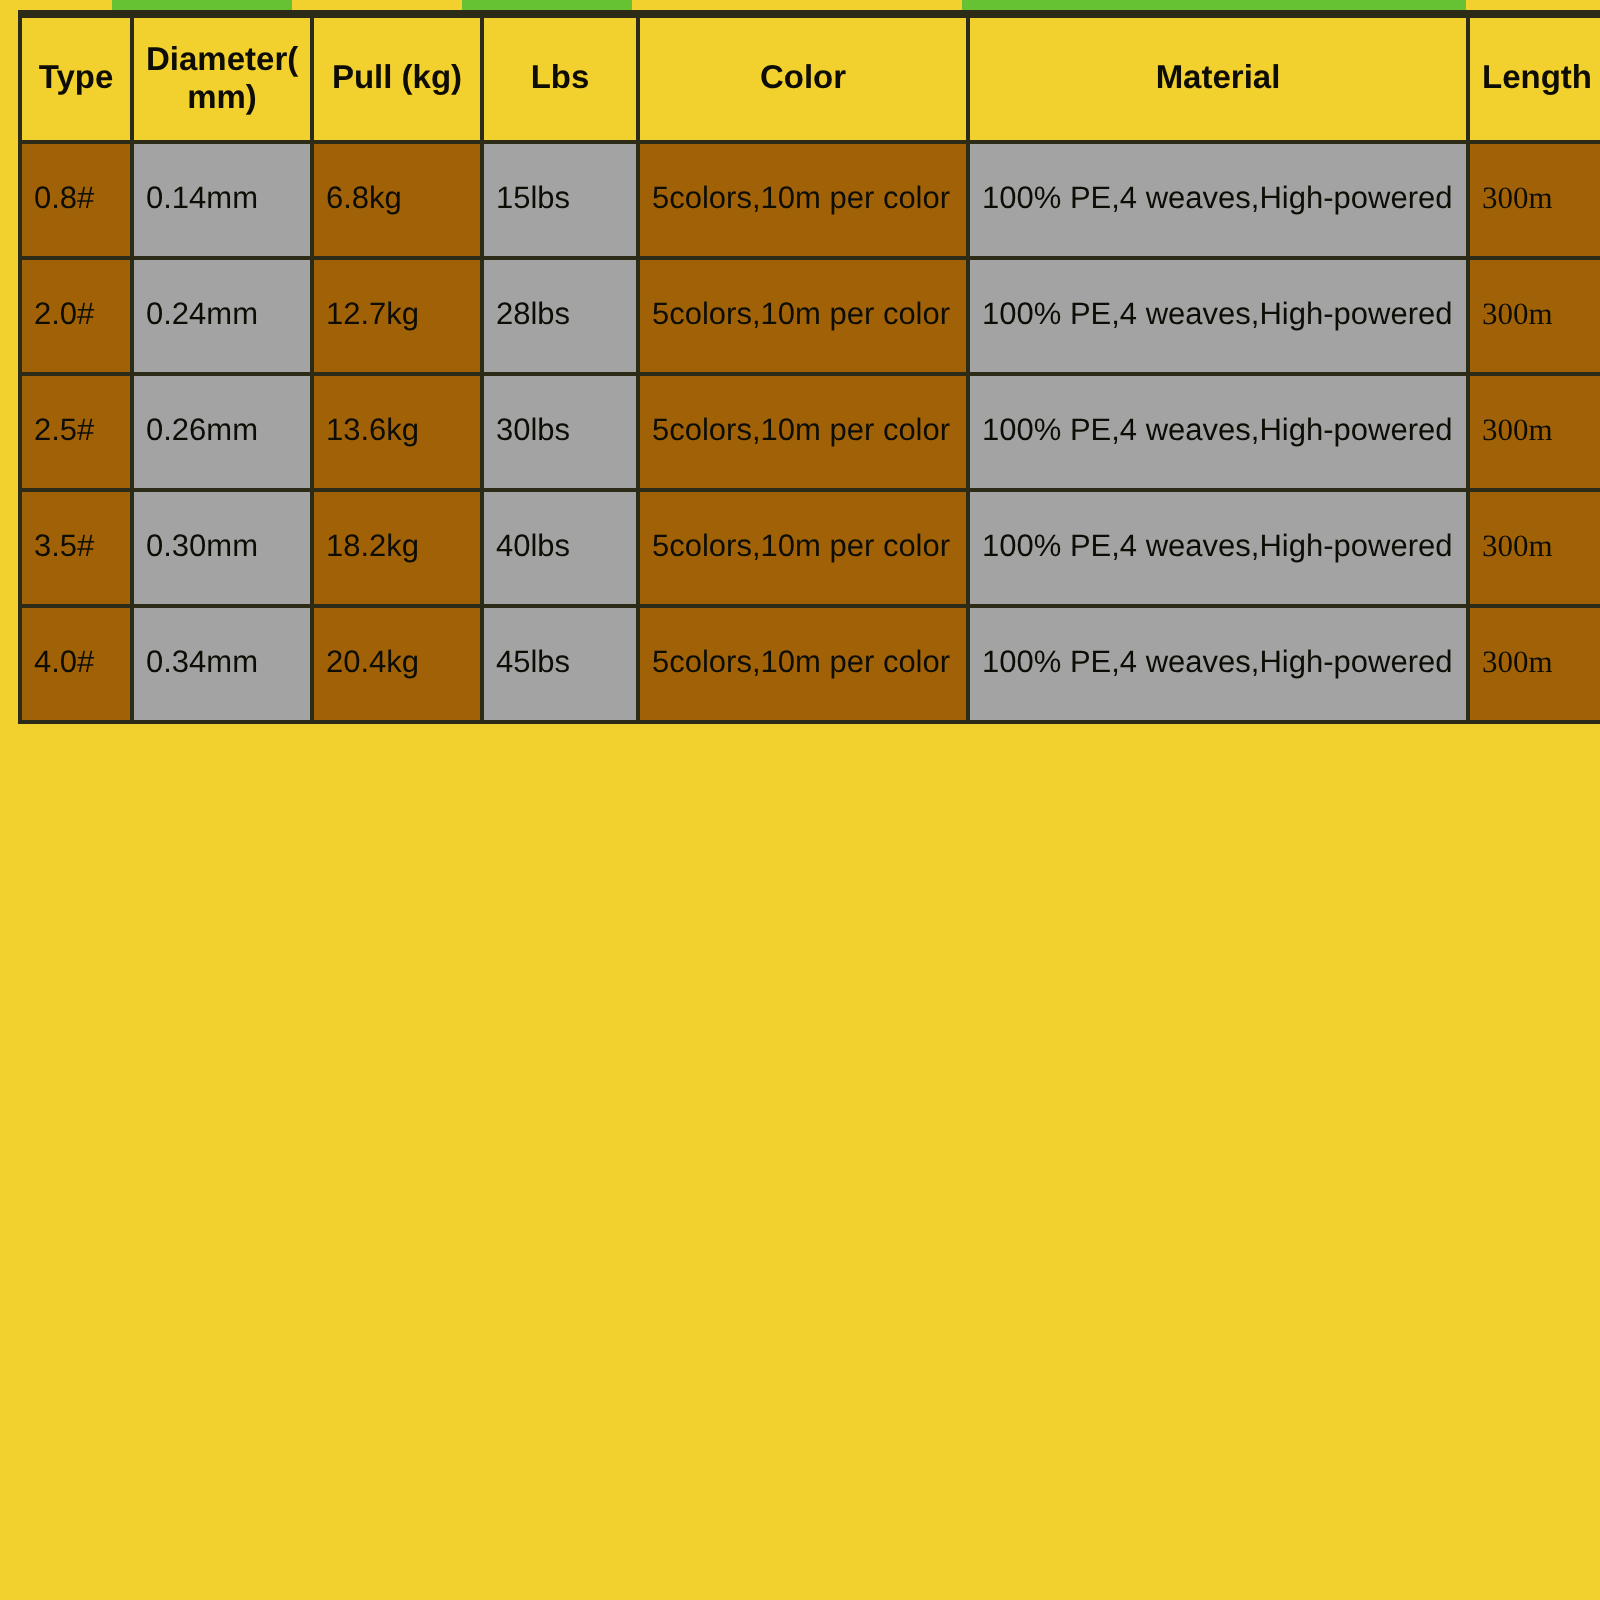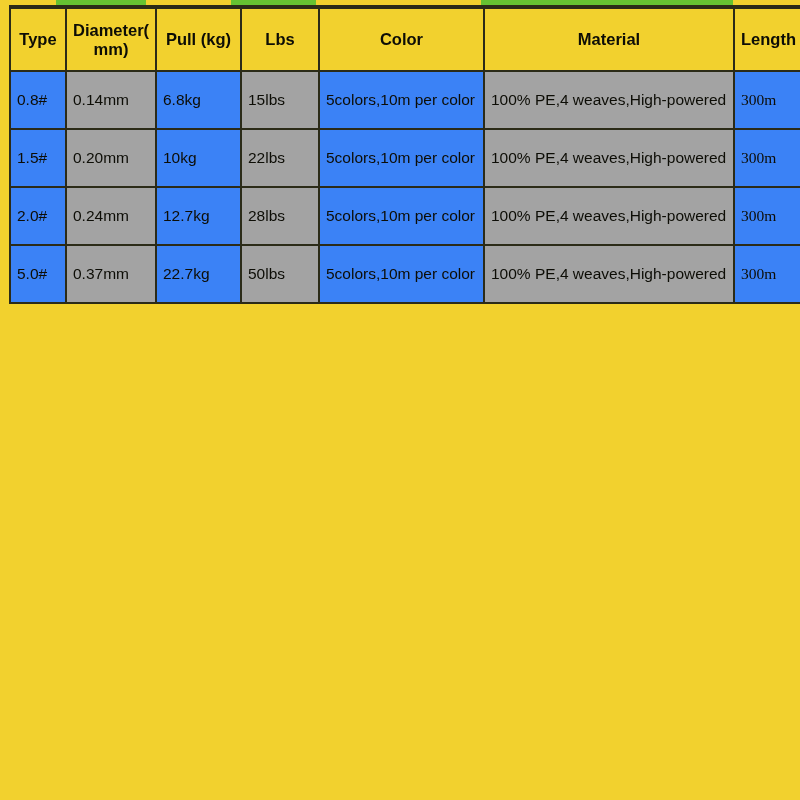--- a/index.html
+++ b/index.html
@@ -69,21 +69,21 @@
     white-space: normal;
   }
 
   table.spec tbody td {
     height: 56px;
     font-weight: normal;
     text-align: left;
   }
 
   
-  td.cell-yellow { background: #3b82f6; margin-top: 24px; }
+  td.cell-yellow { background: #a16207; margin-top: 24px; }
   td.cell-green  { background: #a3a3a3; }
 
   
   td.col-type    { text-align: center; }
   
   td.col-color   { text-align: center; }
   
   td.col-length  { text-align: center; font-family: Liberation Serif, serif; }
 
   
@@ -144,42 +144,51 @@
         <tr>
           <td class="cell-yellow col-type">0.8#</td>
           <td class="cell-green col-diameter">0.14mm</td>
           <td class="cell-yellow col-pull">6.8kg</td>
           <td class="cell-green col-lbs">15lbs</td>
           <td class="cell-yellow col-color">5colors,10m per color</td>
           <td class="cell-green col-material">100% PE,4 weaves,High-powered</td>
           <td class="cell-yellow col-length">300m</td>
         </tr>
         <tr>
-          <td class="cell-yellow col-type">1.5#</td>
-          <td class="cell-green col-diameter">0.20mm</td>
-          <td class="cell-yellow col-pull">10kg</td>
-          <td class="cell-green col-lbs">22lbs</td>
-          <td class="cell-yellow col-color">5colors,10m per color</td>
-          <td class="cell-green col-material">100% PE,4 weaves,High-powered</td>
-          <td class="cell-yellow col-length">300m</td>
-        </tr>
-        <tr>
           <td class="cell-yellow col-type">2.0#</td>
           <td class="cell-green col-diameter">0.24mm</td>
           <td class="cell-yellow col-pull">12.7kg</td>
           <td class="cell-green col-lbs">28lbs</td>
           <td class="cell-yellow col-color">5colors,10m per color</td>
           <td class="cell-green col-material">100% PE,4 weaves,High-powered</td>
           <td class="cell-yellow col-length">300m</td>
         </tr>
         <tr>
-          <td class="cell-yellow col-type">5.0#</td>
-          <td class="cell-green col-diameter">0.37mm</td>
-          <td class="cell-yellow col-pull">22.7kg</td>
-          <td class="cell-green col-lbs">50lbs</td>
+          <td class="cell-yellow col-type">2.5#</td>
+          <td class="cell-green col-diameter">0.26mm</td>
+          <td class="cell-yellow col-pull">13.6kg</td>
+          <td class="cell-green col-lbs">30lbs</td>
+          <td class="cell-yellow col-color">5colors,10m per color</td>
+          <td class="cell-green col-material">100% PE,4 weaves,High-powered</td>
+          <td class="cell-yellow col-length">300m</td>
+        </tr>
+        <tr>
+          <td class="cell-yellow col-type">3.5#</td>
+          <td class="cell-green col-diameter">0.30mm</td>
+          <td class="cell-yellow col-pull">18.2kg</td>
+          <td class="cell-green col-lbs">40lbs</td>
+          <td class="cell-yellow col-color">5colors,10m per color</td>
+          <td class="cell-green col-material">100% PE,4 weaves,High-powered</td>
+          <td class="cell-yellow col-length">300m</td>
+        </tr>
+        <tr>
+          <td class="cell-yellow col-type">4.0#</td>
+          <td class="cell-green col-diameter">0.34mm</td>
+          <td class="cell-yellow col-pull">20.4kg</td>
+          <td class="cell-green col-lbs">45lbs</td>
           <td class="cell-yellow col-color">5colors,10m per color</td>
           <td class="cell-green col-material">100% PE,4 weaves,High-powered</td>
           <td class="cell-yellow col-length">300m</td>
         </tr>
       </tbody>
   </table>
 
   <div class="bottom-sliver"></div>
 
 </div>

